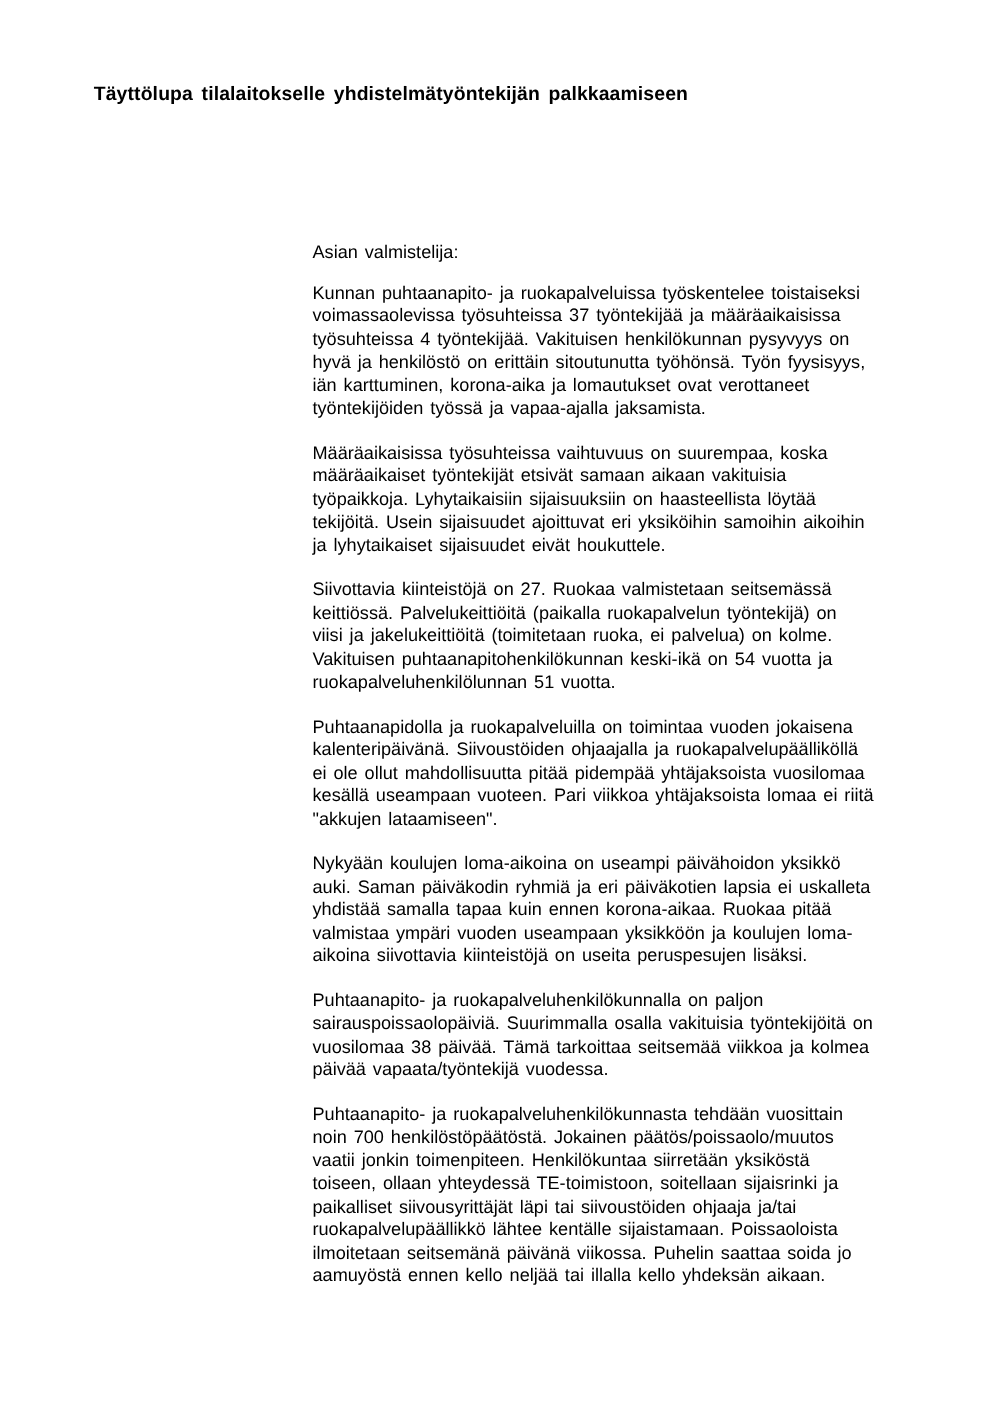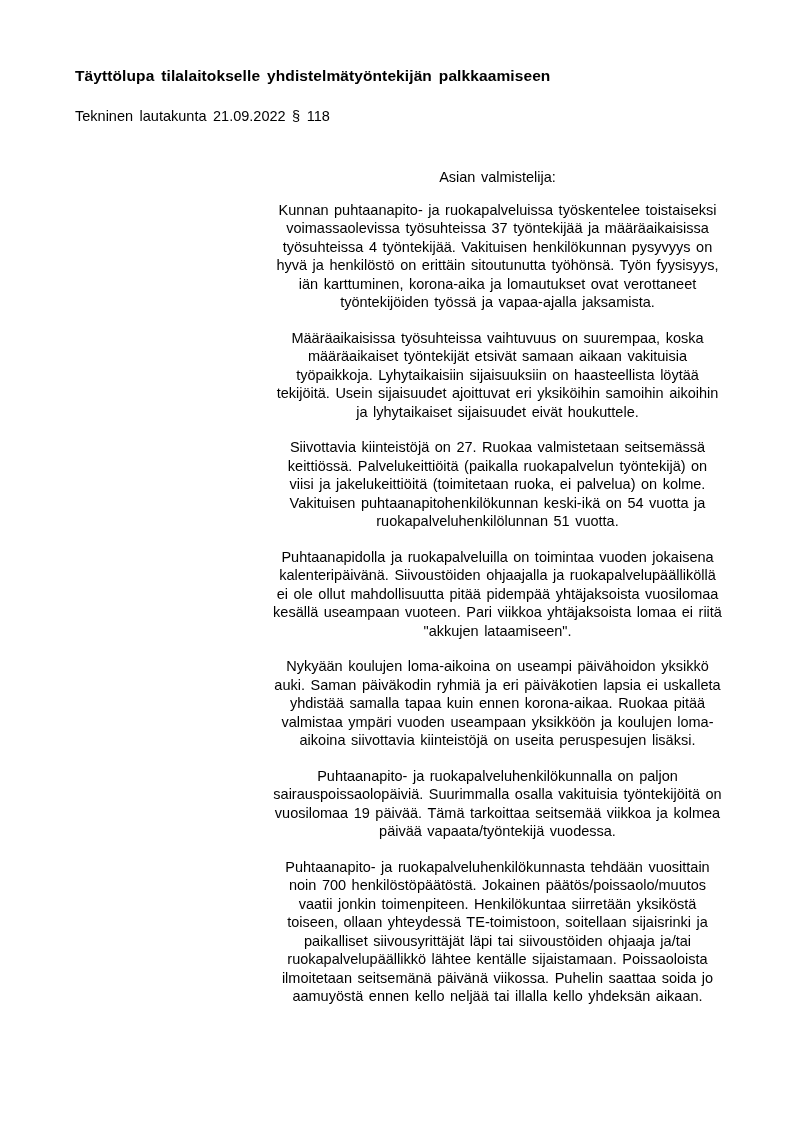--- a/index.html
+++ b/index.html
@@ -31,46 +31,44 @@
     position: absolute;
     left: 75px;
     top: 108px;
     font-size: 14.5px;
     word-spacing: 2.5px;
     white-space: pre-line;
   }
   .body-block {
     position: absolute;
     left: 250px;
-    top: 168px;
+    top: 193px;
     width: 495px;
     font-size: 14.5px;
     line-height: 18.5px;
     word-spacing: 1.5px;
-    text-align: center;
   }
   .preparer-block {
     margin: 0 0 14px 0;
   }
   .preparer-block div {
     white-space: pre-line;
   }
   p.para {
     margin: 0 0 17px 0;
     white-space: pre-line;
   }
 </style>
 </head>
 <body>
 
 <div class="page">
 
   <h1 class="doc-title">Täyttölupa tilalaitokselle yhdistelmätyöntekijän palkkaamiseen</h1>
 
-  <div class="committee-line">Tekninen lautakunta 21.09.2022 § 118</div>
 
   <div class="body-block">
 
     <div class="preparer-block">
       <div>Asian valmistelija:</div>
     </div>
 
     <p class="para">Kunnan puhtaanapito- ja ruokapalveluissa työskentelee toistaiseksi
 voimassaolevissa työsuhteissa 37 työntekijää ja määräaikaisissa
 työsuhteissa 4 työntekijää. Vakituisen henkilökunnan pysyvyys on
@@ -92,21 +90,21 @@
 ei ole ollut mahdollisuutta pitää pidempää yhtäjaksoista vuosilomaa
 kesällä useampaan vuoteen. Pari viikkoa yhtäjaksoista lomaa ei riitä
 "akkujen lataamiseen".</p>
     <p class="para">Nykyään koulujen loma-aikoina on useampi päivähoidon yksikkö
 auki. Saman päiväkodin ryhmiä ja eri päiväkotien lapsia ei uskalleta
 yhdistää samalla tapaa kuin ennen korona-aikaa. Ruokaa pitää
 valmistaa ympäri vuoden useampaan yksikköön ja koulujen loma-
 aikoina siivottavia kiinteistöjä on useita peruspesujen lisäksi.</p>
     <p class="para">Puhtaanapito- ja ruokapalveluhenkilökunnalla on paljon
 sairauspoissaolopäiviä. Suurimmalla osalla vakituisia työntekijöitä on
-vuosilomaa 19 päivää. Tämä tarkoittaa seitsemää viikkoa ja kolmea
+vuosilomaa 38 päivää. Tämä tarkoittaa seitsemää viikkoa ja kolmea
 päivää vapaata/työntekijä vuodessa.</p>
     <p class="para">Puhtaanapito- ja ruokapalveluhenkilökunnasta tehdään vuosittain
 noin 700 henkilöstöpäätöstä. Jokainen päätös/poissaolo/muutos
 vaatii jonkin toimenpiteen. Henkilökuntaa siirretään yksiköstä
 toiseen, ollaan yhteydessä TE-toimistoon, soitellaan sijaisrinki ja
 paikalliset siivousyrittäjät läpi tai siivoustöiden ohjaaja ja/tai
 ruokapalvelupäällikkö lähtee kentälle sijaistamaan. Poissaoloista
 ilmoitetaan seitsemänä päivänä viikossa. Puhelin saattaa soida jo
 aamuyöstä ennen kello neljää tai illalla kello yhdeksän aikaan.</p>
 

